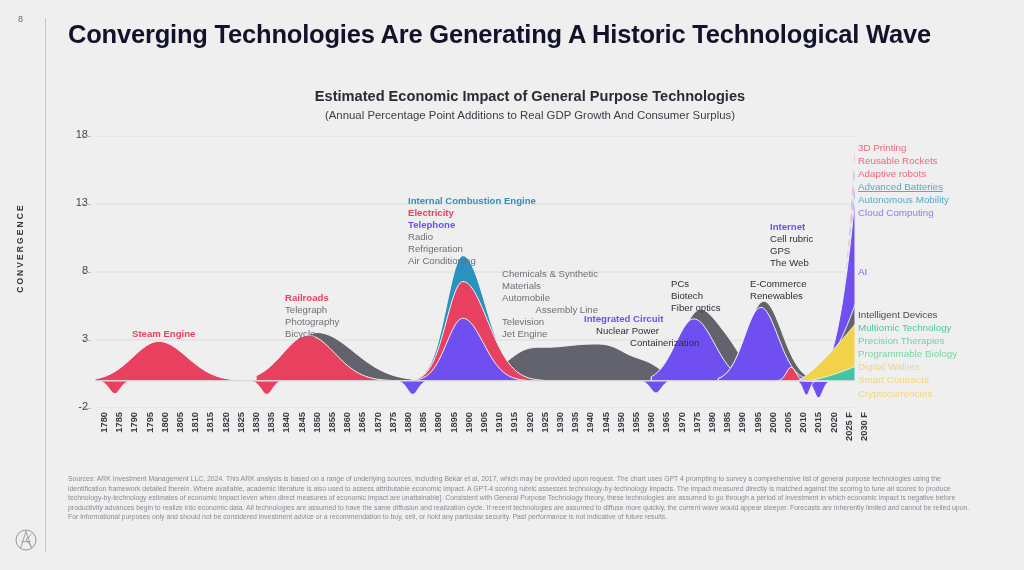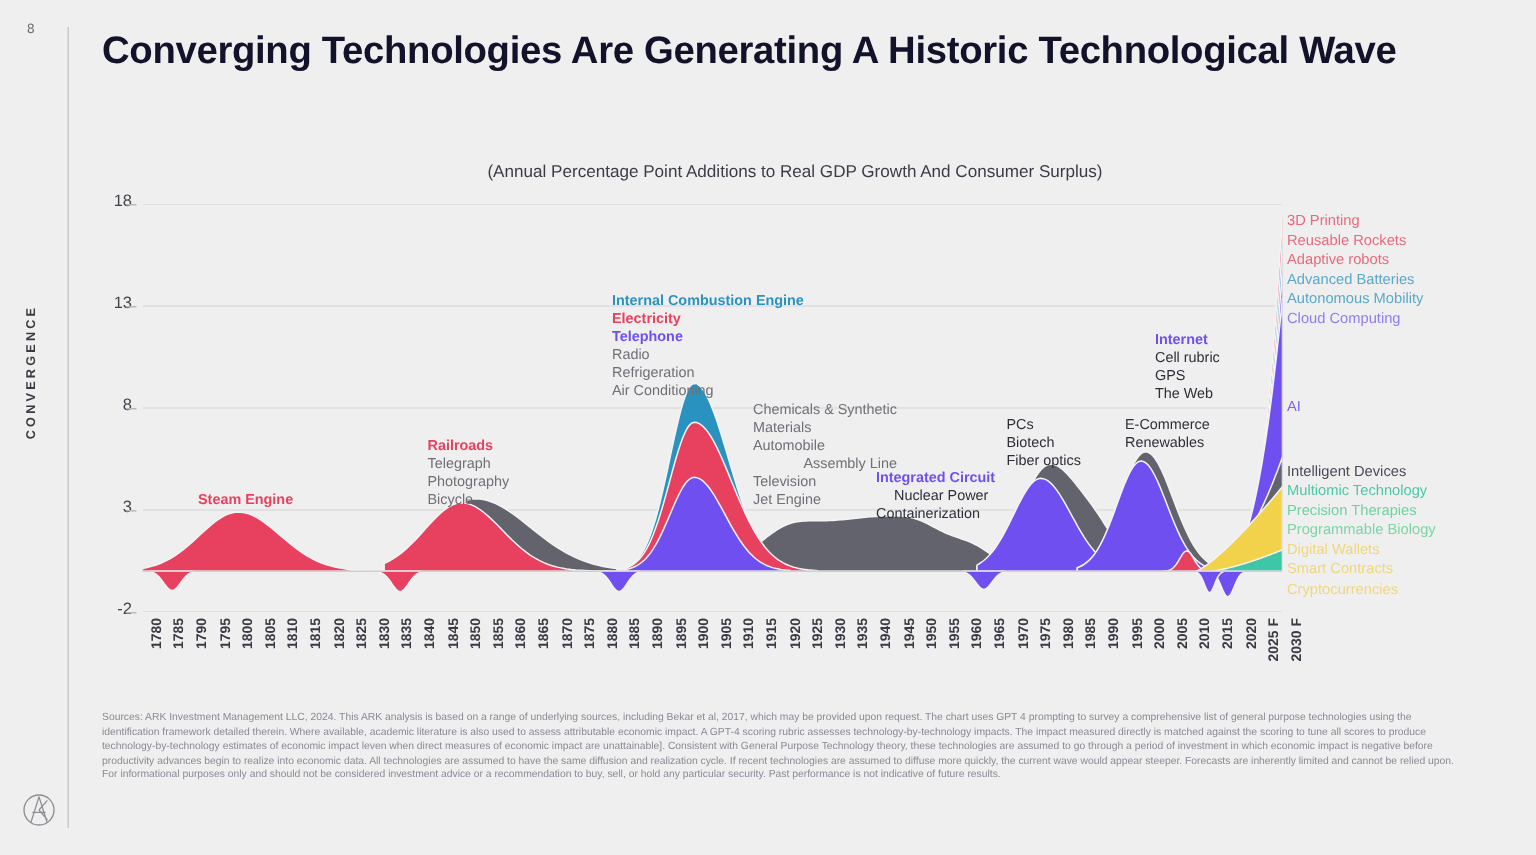--- a/index.html
+++ b/index.html
@@ -125,20 +125,21 @@
     <div id="rail-label">CONVERGENCE</div>
     <div id="rail-logo">
       <svg width="22" height="22" viewBox="0 0 22 22">
         <circle cx="11" cy="11" r="10" fill="none" stroke="#8b8b93" stroke-width="0.9"></circle>
         <path d="M11 2.2 L5.6 19.3 M11 2.2 L16.4 19.3 M6.6 12.6 L15.4 12.6 M11 11 L16.6 4.6 M11 11 L16.6 17.6" fill="none" stroke="#8b8b93" stroke-width="0.8"></path>
       </svg>
     </div>
   </div>
 
   <div id="slide-title">Converging Technologies Are Generating A Historic Technological Wave</div>
+  <div id="chart-title">Estimated Economic Impact of General Purpose Technologies</div>
   <div id="chart-subtitle">(Annual Percentage Point Additions to Real GDP Growth And Consumer Surplus)</div>
 
   <div id="yaxis">
       <div class="ytick" style="top: 264px;">-2</div>
       <div class="ytick-dash" style="top: 272px;"></div>
       <div class="ytick" style="top: 196px;">3</div>
       <div class="ytick-dash" style="top: 204px;"></div>
       <div class="ytick" style="top: 128px;">8</div>
       <div class="ytick-dash" style="top: 136px;"></div>
       <div class="ytick" style="top: 60px;">13</div>
@@ -263,21 +264,21 @@
         <div style="color: rgb(111, 111, 119);">Chemicals &amp; Synthetic</div>
         <div style="color: rgb(111, 111, 119);">Materials</div>
         <div style="color: rgb(111, 111, 119);">Automobile</div>
         <div style="color: rgb(111, 111, 119); text-align: right;">Assembly Line</div>
         <div style="color: rgb(111, 111, 119);">Television</div>
         <div style="color: rgb(111, 111, 119);">Jet Engine</div>
       </div>
       <div class="anno" style="left: 584px; top: 313px;">
         <div style="color: rgb(111, 79, 240); font-weight: 700;">Integrated Circuit</div>
         <div style="color: rgb(46, 46, 56); margin-left: 12px;">Nuclear Power</div>
-        <div style="color: rgb(46, 46, 56);">Containerization</div>
+        <div style="color: rgb(46, 46, 56); margin-left: 46px;">Containerization</div>
       </div>
       <div class="anno" style="left: 671px; top: 278px;">
         <div style="color: rgb(46, 46, 56);">PCs</div>
         <div style="color: rgb(46, 46, 56);">Biotech</div>
         <div style="color: rgb(46, 46, 56);">Fiber optics</div>
       </div>
       <div class="anno" style="left: 750px; top: 278px;">
         <div style="color: rgb(46, 46, 56);">E-Commerce</div>
         <div style="color: rgb(46, 46, 56);">Renewables</div>
       </div>
@@ -287,21 +288,21 @@
         <div style="color: rgb(46, 46, 56);">GPS</div>
         <div style="color: rgb(46, 46, 56);">The Web</div>
       </div>
     </div>
 
   <div id="legend-layer">
       <div class="legend" style="left: 858px; top: 141px;">
         <div style="color: rgb(232, 105, 127);">3D Printing</div>
         <div style="color: rgb(232, 105, 127);">Reusable Rockets</div>
         <div style="color: rgb(232, 105, 127);">Adaptive robots</div>
-        <div style="color: rgb(90, 168, 200);">Advanced Batteries</div>
+        <div style="color: rgb(90, 168, 200); text-decoration: underline;">Advanced Batteries</div>
         <div style="color: rgb(90, 168, 200);">Autonomous Mobility</div>
         <div style="color: rgb(143, 125, 240);">Cloud Computing</div>
       </div>
       <div class="legend" style="left: 858px; top: 245px;">
         <div style="color: rgb(125, 99, 240); margin-top: 20px;">AI</div>
       </div>
       <div class="legend" style="left: 858px; top: 308px;">
         <div style="color: rgb(74, 74, 88);">Intelligent Devices</div>
         <div style="color: rgb(78, 199, 164);">Multiomic Technology</div>
         <div style="color: rgb(110, 211, 160);">Precision Therapies</div>

